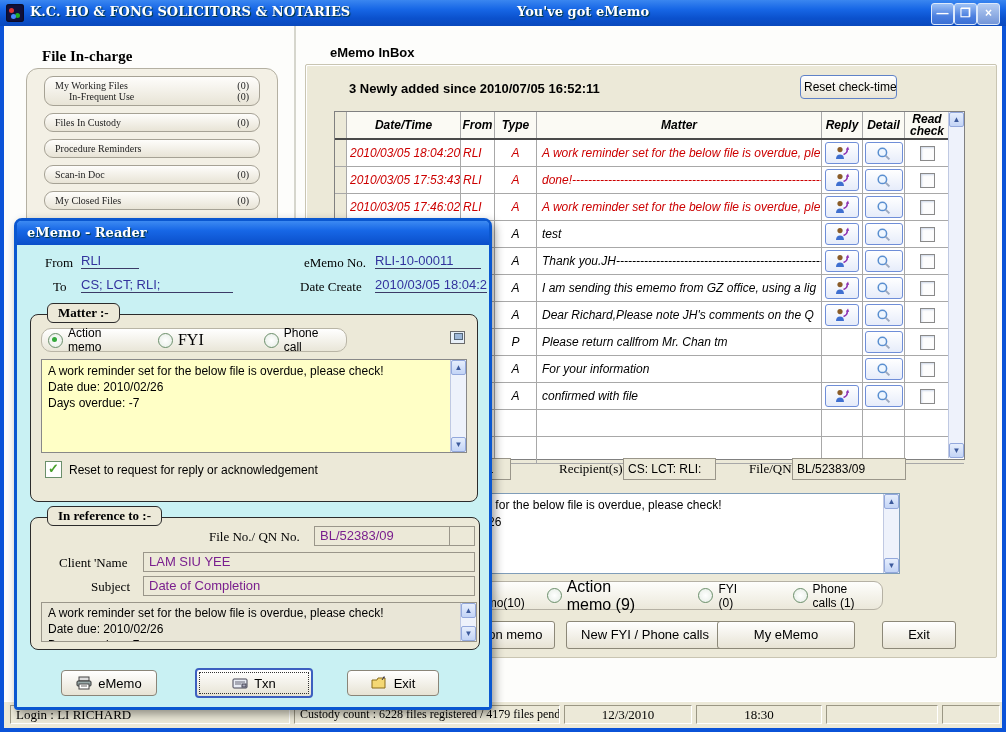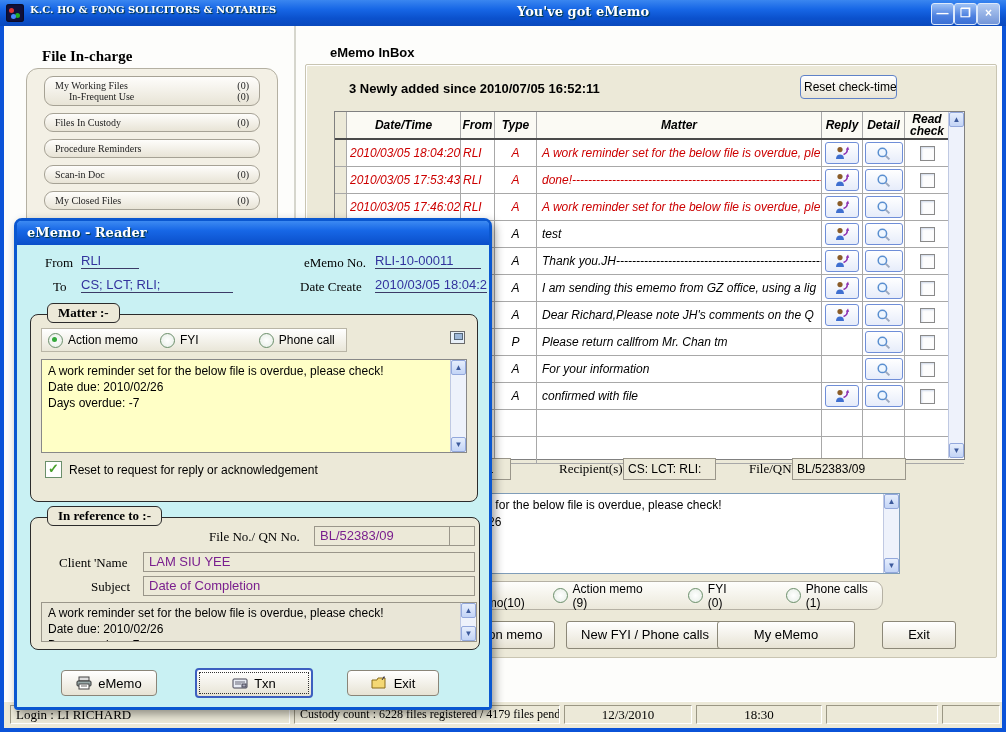--- a/index.html
+++ b/index.html
@@ -7,21 +7,21 @@
        font-family:"Liberation Sans",sans-serif;font-size:12px;color:#000;}
   
   .titlebar{position:absolute;left:0;top:0;width:1006px;height:26px;
     background:linear-gradient(180deg,#3a86f0 0%,#1767e6 35%,#0b51cd 70%,#0a49bd 100%);}
   .app-icon{position:absolute;left:6px;top:4px;width:18px;height:18px;border-radius:3px;
     background:#10103a;box-shadow:inset 0 0 2px #000;}
   .app-icon i{position:absolute;width:5px;height:5px;border-radius:50%;}
   .app-icon .r{left:3px;top:4px;background:#d33;} .app-icon .g{left:9px;top:9px;background:#2a2;}
   .app-icon .b{left:5px;top:10px;background:#48f;}
   .title-l{position:absolute;left:30px;top:4px;color:#fff;font-weight:bold;
-    font-family:"DejaVu Serif","Liberation Serif",serif;font-size:10px;text-shadow:1px 1px 1px #033;}
+    font-family:"DejaVu Serif","Liberation Serif",serif;font-size:13px;text-shadow:1px 1px 1px #033;}
   .title-c{position:absolute;left:517px;top:4px;color:#fff;font-weight:bold;
     font-family:"DejaVu Serif","Liberation Serif",serif;font-size:13px;text-shadow:1px 1px 1px #033;}
   .winbtn{position:absolute;top:3px;width:21px;height:20px;border:1px solid #dce9fb;border-radius:3px;
     background:linear-gradient(#9dc1f5,#4c80e0 60%,#3a6fd4);color:#fff;font-size:12px;line-height:18px;
     text-align:center;font-weight:bold;}
   .wb-min{right:52px}.wb-max{right:29px}.wb-close{right:6px;background:linear-gradient(#b4ccf2,#7496d8);}
   .content{position:absolute;left:4px;top:26px;right:4px;bottom:4px;background:#fdfdfb;}
   
   .leftpane{position:absolute;left:0;top:0;width:290px;bottom:26px;background:#fdfdfb;border-right:2px solid #d6d6cd;}
   .fic-head{position:absolute;left:38px;top:22px;font-family:"Liberation Serif",serif;font-weight:bold;font-size:15px;}
@@ -92,21 +92,21 @@
     color:#fff;font-weight:bold;font-family:"DejaVu Serif","Liberation Serif",serif;font-size:13px;
     line-height:24px;padding-left:10px;text-shadow:1px 1px 1px #033;border-radius:4px 4px 0 0;}
   .dlg-body{position:absolute;left:0;top:24px;right:0;bottom:0;background:#c9f1f3;}
   .d-label{position:absolute;font-family:"Liberation Serif",serif;font-size:13px;}
   .d-link{position:absolute;font-size:13px;color:#33339e;border-bottom:1px solid #3b3b66;
     white-space:nowrap;overflow:hidden;box-sizing:border-box;}
   .groupbox{position:absolute;background:#ece9d8;border:1px solid #2b2b2b;border-radius:8px;}
   .chip{position:absolute;left:16px;top:-12px;background:#ece9d8;border:1px solid #2b2b2b;border-radius:6px;
     padding:1px 10px;font-family:"Liberation Serif",serif;font-weight:bold;font-size:13px;white-space:nowrap;}
   .typebar{position:absolute;left:10px;top:13px;width:306px;height:24px;background:linear-gradient(#fff,#e9e6d8);
-    border:1px solid #b9b5a6;border-radius:0;display:flex;align-items:center;padding-left:6px;box-sizing:border-box;}
+    border:1px solid #b9b5a6;border-radius:10px;display:flex;align-items:center;padding-left:6px;box-sizing:border-box;}
   .expand-ic{position:absolute;right:12px;top:16px;width:15px;height:13px;border:1px solid #6a6a6a;
     background:#e8f0f8;box-sizing:border-box;}
   .expand-ic:before{content:"";position:absolute;right:1px;top:1px;width:7px;height:5px;background:#9db7d8;border:1px solid #567;}
   .memo-yellow{position:absolute;left:10px;top:44px;width:426px;height:94px;background:#ffffc6;
     border:1px solid #888;font-size:12px;line-height:16px;padding:3px 20px 3px 6px;box-sizing:border-box;white-space:pre-line;overflow:hidden;}
   .ack-row{position:absolute;left:14px;top:146px;display:flex;align-items:center;}
   .ckbx{width:15px;height:15px;border:1px solid #6b8f6b;background:#fff;color:#4aa02c;font-weight:bold;
     font-size:13px;line-height:14px;text-align:center;margin-right:7px;flex:none;}
   .d-fld{position:absolute;height:20px;background:#ece9d8;border:1px solid #9a968a;box-sizing:border-box;
     font-size:13px;line-height:18px;padding:0 5px;color:#7a1f8e;overflow:hidden;white-space:nowrap;}
@@ -499,21 +499,21 @@
 
       <div class="filterbar" id="filterbar">
           <div class="radio sel" style="margin-left: 18px; margin-right: 22px;">
             <span class="rb">
               <span class="dot"></span>
             </span>
             <span style="font-size: 12px;">All memo(10)</span>
           </div>
           <div class="radio" style="margin-right: 40px;">
             <span class="rb"></span>
-            <span style="font-size: 12px;">Action memo (9)</span>
+            <span style="font-size: 16px;">Action memo (9)</span>
           </div>
           <div class="radio" style="margin-right: 48px;">
             <span class="rb"></span>
             <span style="font-size: 12px;">FYI (0)</span>
           </div>
           <div class="radio">
             <span class="rb"></span>
             <span style="font-size: 12px;">Phone calls (1)</span>
           </div>
         </div>
@@ -552,21 +552,21 @@
         <div class="chip">Matter :-</div>
         <div class="typebar" id="typebar">
             <div class="radio sel" style="margin-right: 22px;">
               <span class="rb">
                 <span class="dot"></span>
               </span>
               <span style="font-size: 12px;">Action memo</span>
             </div>
             <div class="radio" style="margin-right: 60px;">
               <span class="rb"></span>
-              <span style="font-size: 12px;">FYI</span>
+              <span style="font-size: 16px; font-family: Liberation Serif, serif;">FYI</span>
             </div>
             <div class="radio">
               <span class="rb"></span>
               <span style="font-size: 12px;">Phone call</span>
             </div>
           </div>
         <div class="expand-ic"></div>
         <div class="memo-yellow">A work reminder set for the below file is overdue, please check!
 Date due: 2010/02/26
 Days overdue: -7

